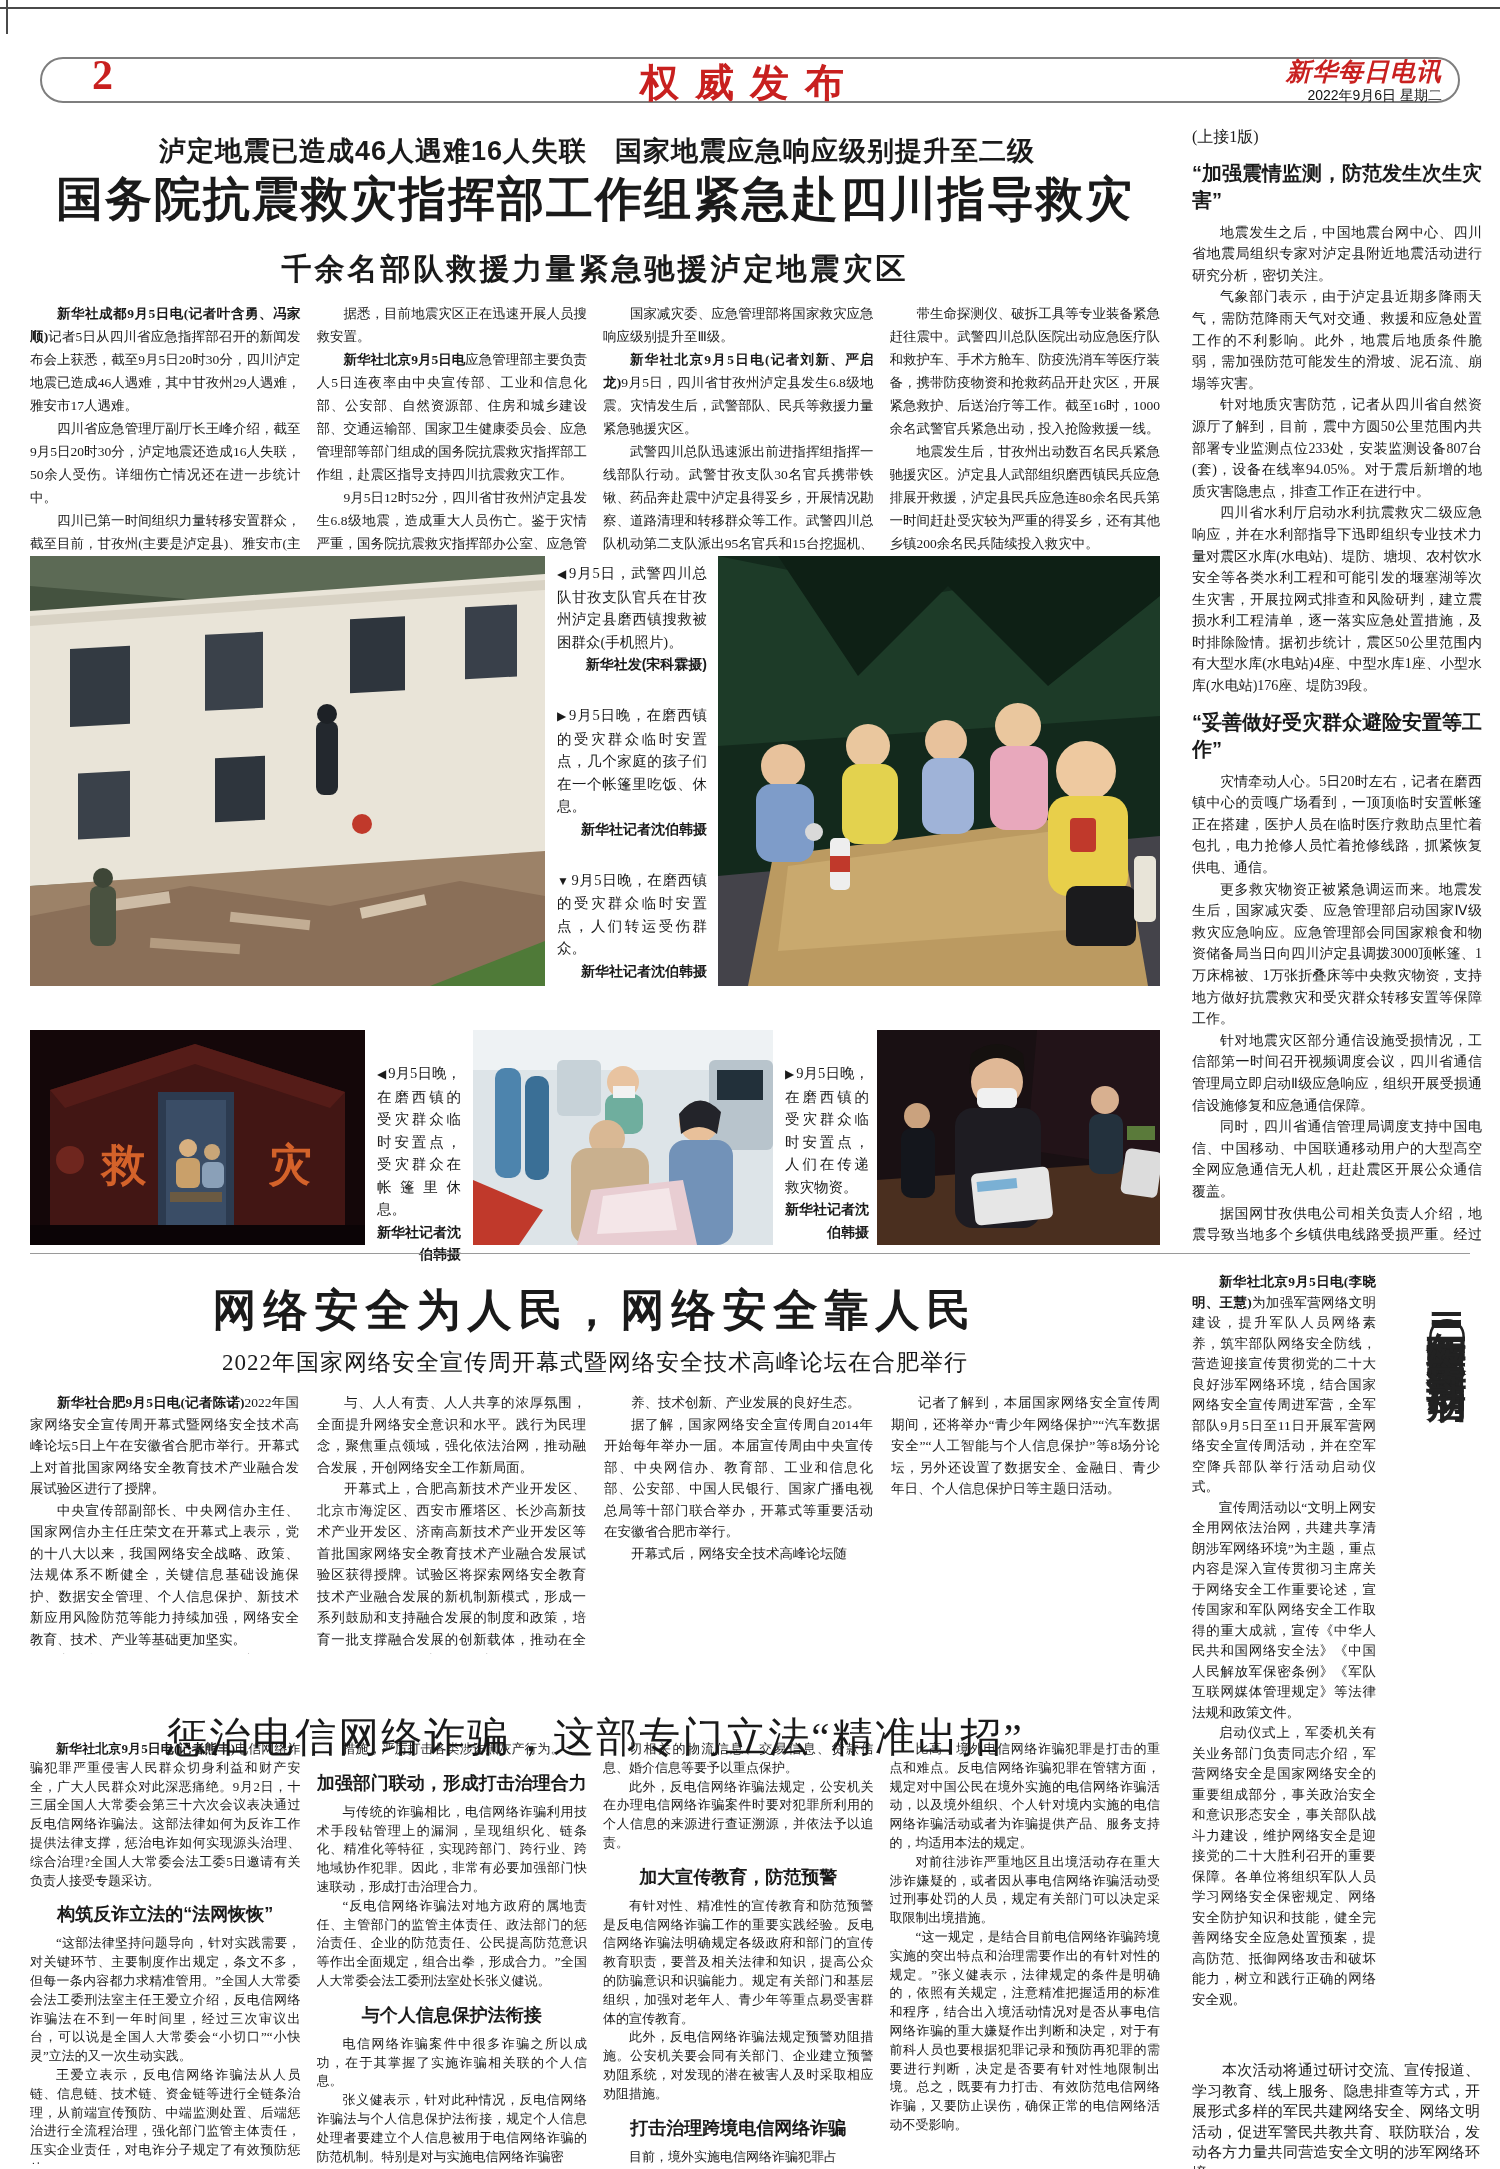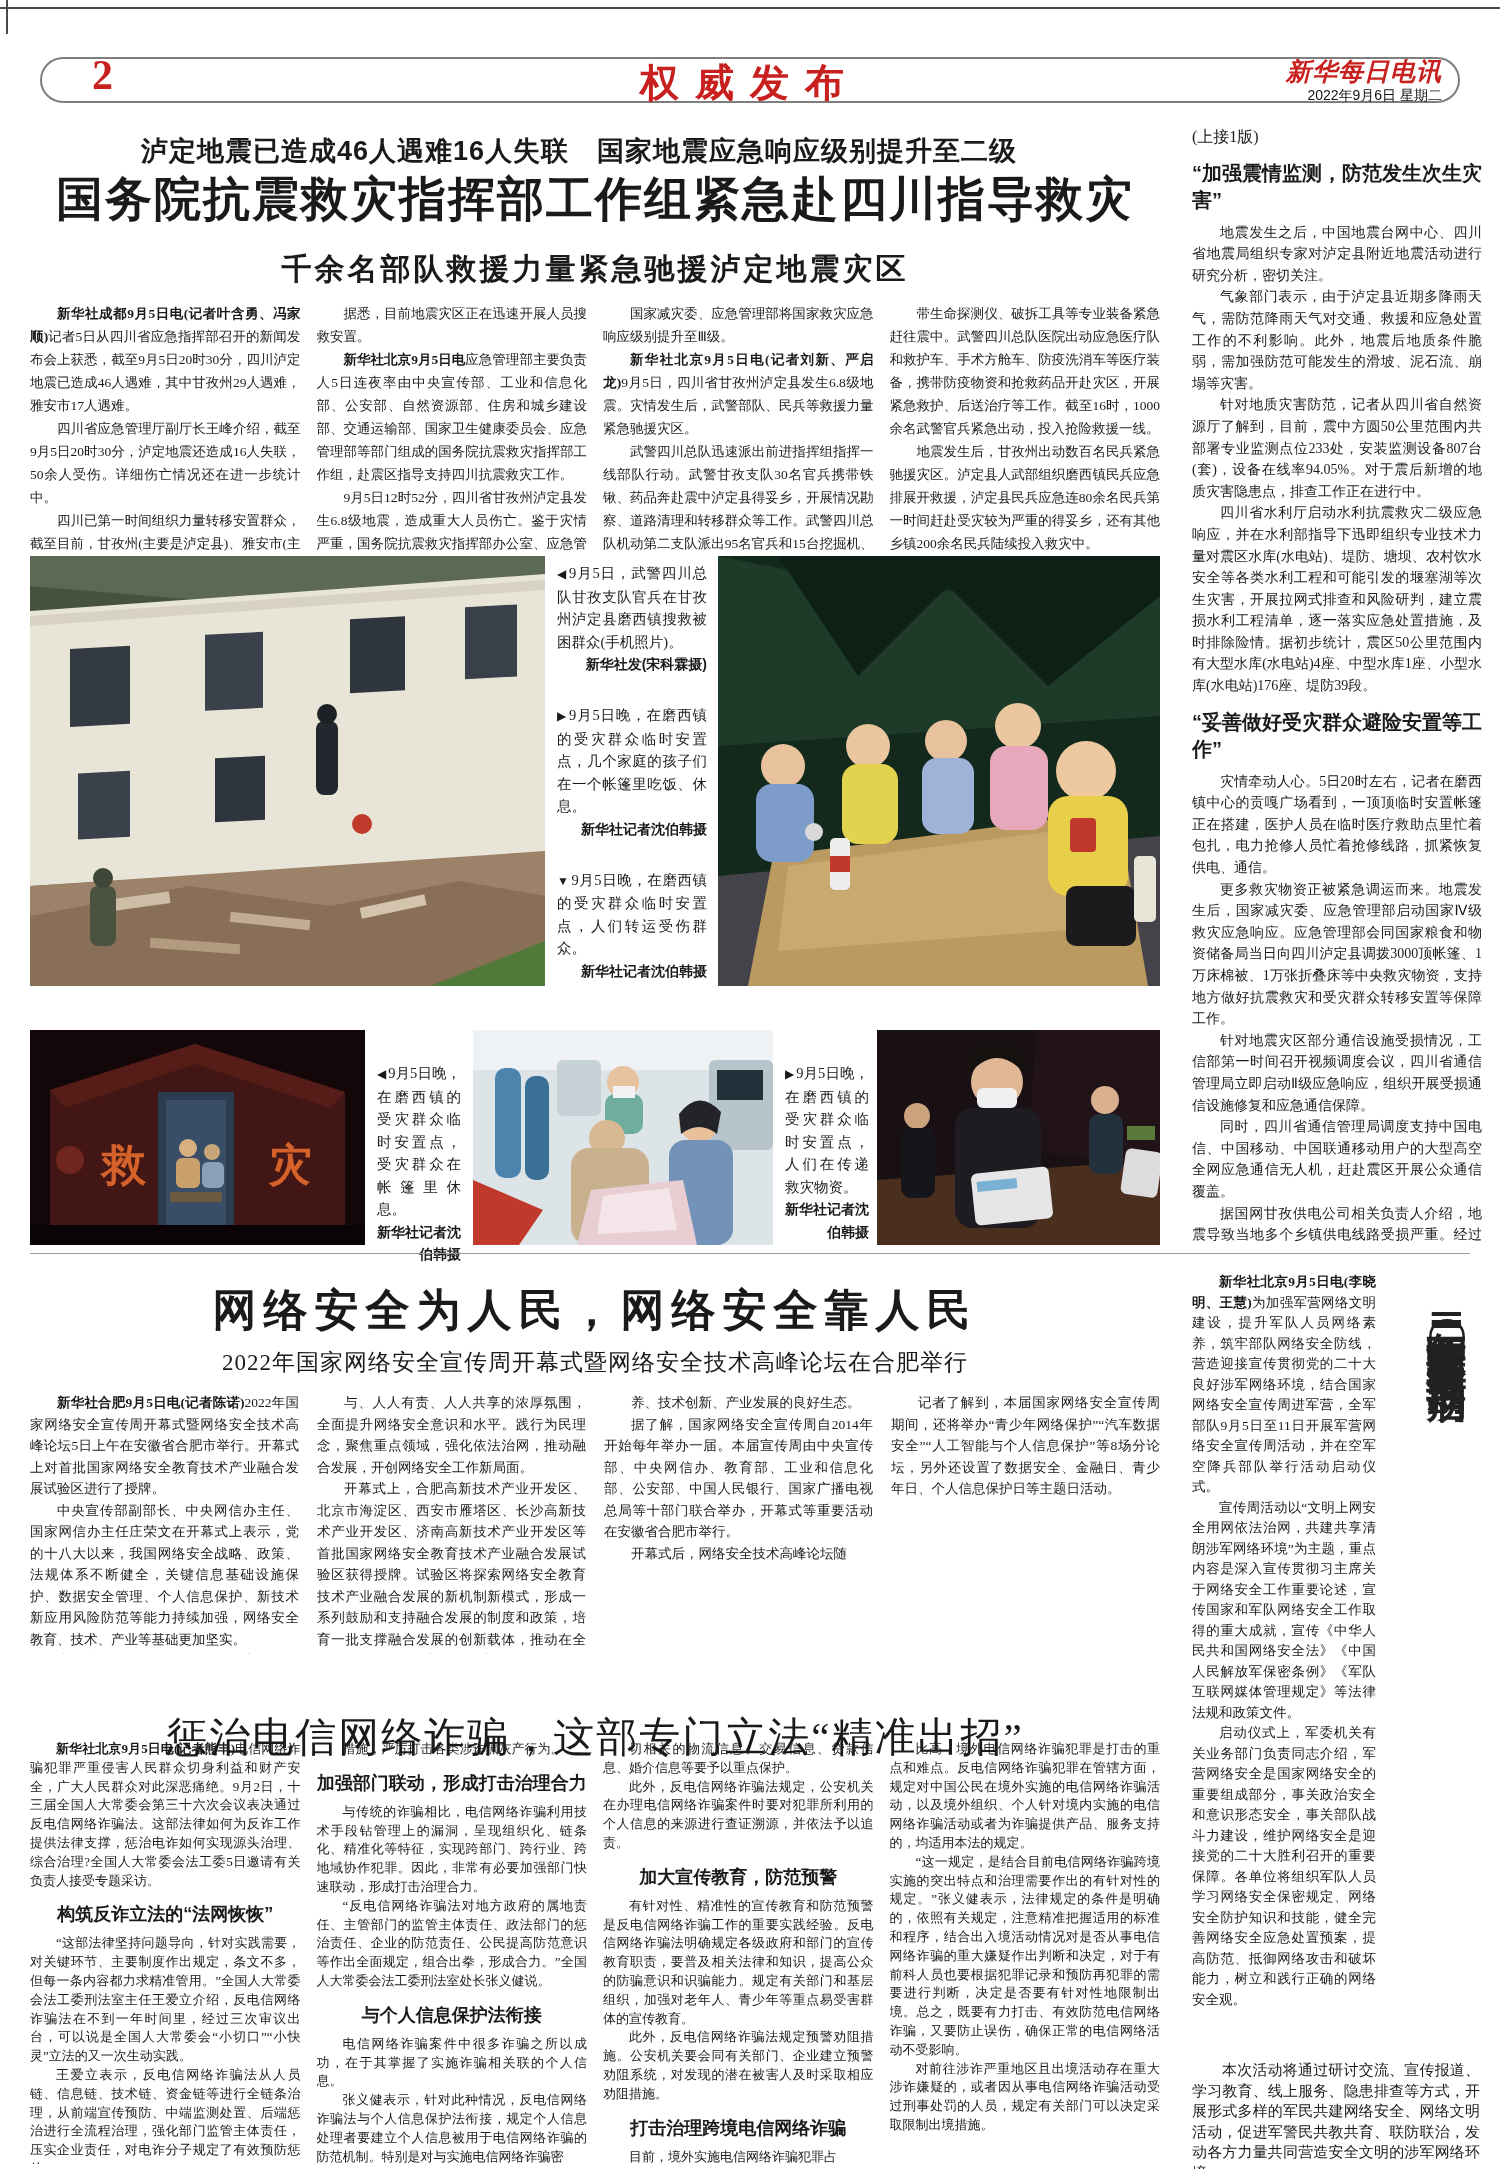--- a/index.html
+++ b/index.html
@@ -15,21 +15,21 @@
             color:var(--red);font-family:"Liberation Serif",serif;}
   .section-title{position:absolute;left:0;right:0;top:-3px;text-align:center;
             font-size:39px;font-weight:bold;color:var(--red);letter-spacing:16px;}
   .masthead{position:absolute;right:16px;top:0;text-align:right;line-height:1;}
   .masthead-name{color:var(--red);font-size:25px;font-weight:bold;font-style:italic;letter-spacing:1px;}
   .masthead-date{font-size:14px;color:#111;font-family:"Liberation Sans",sans-serif;margin-top:4px;font-style:normal;}
 
   :root{--red:#c8201f;}
 
   
-  .kicker{position:absolute;left:14px;width:1130px;top:133px;text-align:center;
+  .kicker{position:absolute;left:32px;width:1130px;top:133px;text-align:center;
           font-family:"Liberation Sans",sans-serif;font-weight:bold;font-size:27px;letter-spacing:1px;}
   .headline1{position:absolute;left:30px;width:1130px;top:168px;text-align:center;
           font-weight:bold;font-size:47px;letter-spacing:2px;}
   .subhead1{position:absolute;left:30px;width:1130px;top:249px;text-align:center;
           font-size:30px;font-weight:600;letter-spacing:3px;}
 
   .cols{position:absolute;display:flex;gap:16px;text-align:justify;}
   .col{flex:1 1 0;overflow:hidden;}
   .col p{margin:0;text-indent:2em;}
   .colhead{text-indent:0 !important;text-align:center;font-family:"Liberation Sans",sans-serif;
@@ -337,22 +337,22 @@
         <p>切相关的物流信息、交易信息、贷款信息、婚介信息等要予以重点保护。</p>
         <p>此外，反电信网络诈骗法规定，公安机关在办理电信网络诈骗案件时要对犯罪所利用的个人信息的来源进行查证溯源，并依法予以追责。</p>
         <p class="colhead">加大宣传教育，防范预警</p>
         <p>有针对性、精准性的宣传教育和防范预警是反电信网络诈骗工作的重要实践经验。反电信网络诈骗法明确规定各级政府和部门的宣传教育职责，要普及相关法律和知识，提高公众的防骗意识和识骗能力。规定有关部门和基层组织，加强对老年人、青少年等重点易受害群体的宣传教育。</p>
         <p>此外，反电信网络诈骗法规定预警劝阻措施。公安机关要会同有关部门、企业建立预警劝阻系统，对发现的潜在被害人及时采取相应劝阻措施。</p>
         <p class="colhead">打击治理跨境电信网络诈骗</p>
         <p>目前，境外实施电信网络诈骗犯罪占</p>
       </div>
     <div class="col">
         <p>比高，境外电信网络诈骗犯罪是打击的重点和难点。反电信网络诈骗犯罪在管辖方面，规定对中国公民在境外实施的电信网络诈骗活动，以及境外组织、个人针对境内实施的电信网络诈骗活动或者为诈骗提供产品、服务支持的，均适用本法的规定。</p>
+        <p>对前往涉诈严重地区且出境活动存在重大涉诈嫌疑的，或者因从事电信网络诈骗活动受过刑事处罚的人员，规定有关部门可以决定采取限制出境措施。</p>
         <p>“这一规定，是结合目前电信网络诈骗跨境实施的突出特点和治理需要作出的有针对性的规定。”张义健表示，法律规定的条件是明确的，依照有关规定，注意精准把握适用的标准和程序，结合出入境活动情况对是否从事电信网络诈骗的重大嫌疑作出判断和决定，对于有前科人员也要根据犯罪记录和预防再犯罪的需要进行判断，决定是否要有针对性地限制出境。总之，既要有力打击、有效防范电信网络诈骗，又要防止误伤，确保正常的电信网络活动不受影响。</p>
-        <p>对前往涉诈严重地区且出境活动存在重大涉诈嫌疑的，或者因从事电信网络诈骗活动受过刑事处罚的人员，规定有关部门可以决定采取限制出境措施。</p>
       </div>
   </div>
 
   <div class="army-text">
       <p><b>新华社北京9月5日电(李晓明、王慧)</b>为加强军营网络文明建设，提升军队人员网络素养，筑牢部队网络安全防线，营造迎接宣传贯彻党的二十大良好涉军网络环境，结合国家网络安全宣传周进军营，全军部队9月5日至11日开展军营网络安全宣传周活动，并在空军空降兵部队举行活动启动仪式。</p>
       <p>宣传周活动以“文明上网安全用网依法治网，共建共享清朗涉军网络环境”为主题，重点内容是深入宣传贯彻习主席关于网络安全工作重要论述，宣传国家和军队网络安全工作取得的重大成就，宣传《中华人民共和国网络安全法》《中国人民解放军保密条例》《军队互联网媒体管理规定》等法律法规和政策文件。</p>
       <p>启动仪式上，军委机关有关业务部门负责同志介绍，军营网络安全是国家网络安全的重要组成部分，事关政治安全和意识形态安全，事关部队战斗力建设，维护网络安全是迎接党的二十大胜利召开的重要保障。各单位将组织军队人员学习网络安全保密规定、网络安全防护知识和技能，健全完善网络安全应急处置预案，提高防范、抵御网络攻击和破坏能力，树立和践行正确的网络安全观。</p>
     </div>
   <div class="army-vert">二〇二二年军营网络安全宣传周活动启动</div>
   <div class="army-close">

